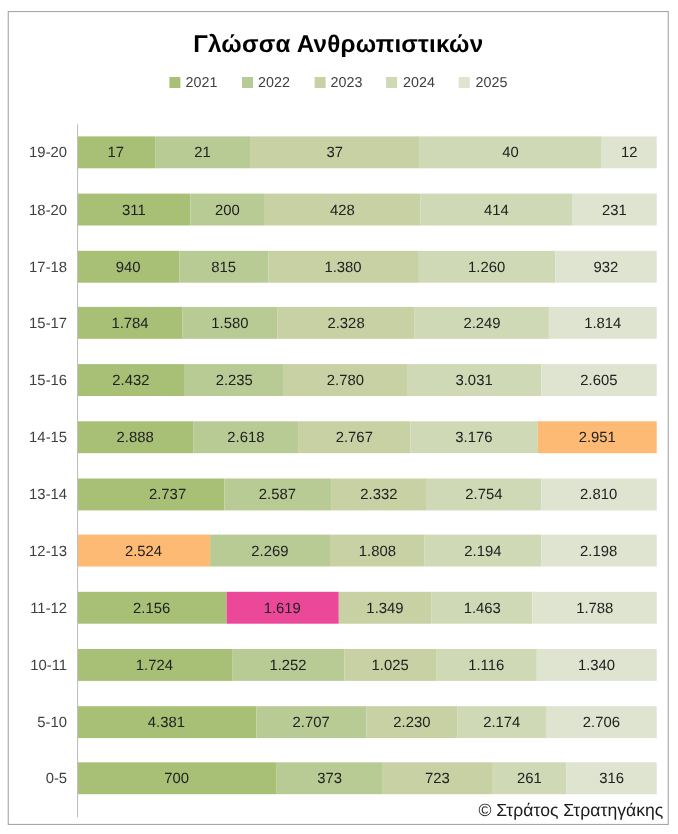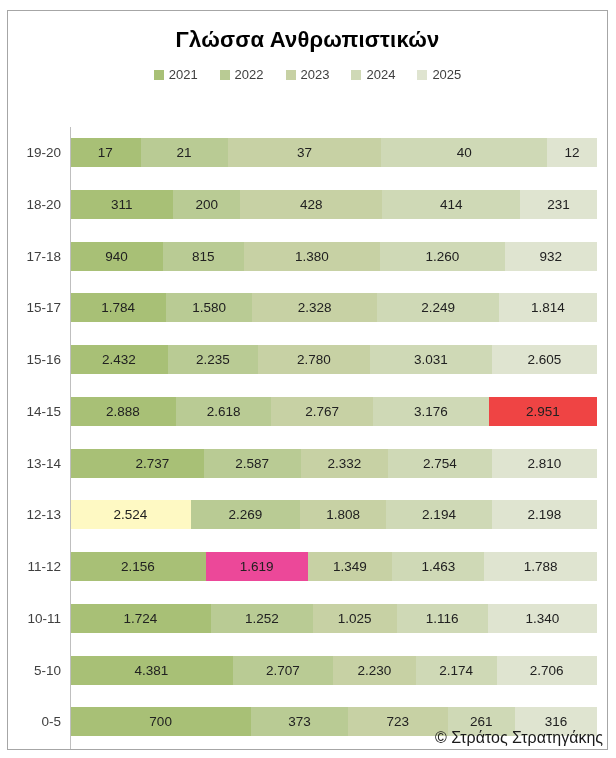--- a/index.html
+++ b/index.html
@@ -44,21 +44,21 @@
   }
   .legend-swatch {
     width: 10px;
     height: 10px;
     display: inline-block;
   }
   .plot {
     position: absolute;
     left: 0;
     right: 10px;
-    top: 127px;
+    top: 113px;
   }
   .axis-line {
     position: absolute;
     left: 62px;
     top: -11px;
     width: 1px;
     height: 630px;
     background: #bfbfbf;
   }
   .row {
@@ -179,37 +179,37 @@
             <div class="seg" style="width: 19.9113%; background: rgb(223, 228, 208);">2.605</div>
           </div>
         </div>
         <div class="row">
           <div class="cat-label">14-15</div>
           <div class="track">
             <div class="seg" style="width: 20.0556%; background: rgb(168, 192, 118);">2.888</div>
             <div class="seg" style="width: 18.1806%; background: rgb(185, 203, 148);">2.618</div>
             <div class="seg" style="width: 19.2153%; background: rgb(199, 209, 164); text-align: right;">2.767</div>
             <div class="seg" style="width: 22.0556%; background: rgb(207, 217, 182);">3.176</div>
-            <div class="seg" style="width: 20.4931%; background: #ef4444;">2.951</div>
+            <div class="seg" style="width: 20.4931%; background: #fdba74;">2.951</div>
           </div>
         </div>
         <div class="row">
           <div class="cat-label">13-14</div>
           <div class="track">
             <div class="seg" style="width: 20.7035%; background: rgb(168, 192, 118); padding-left: 31px;">2.737</div>
             <div class="seg" style="width: 19.5688%; background: rgb(185, 203, 148);">2.587</div>
             <div class="seg" style="width: 17.6399%; background: rgb(199, 209, 164);">2.332</div>
             <div class="seg" style="width: 20.8321%; background: rgb(207, 217, 182);">2.754</div>
             <div class="seg" style="width: 21.2557%; background: rgb(223, 228, 208);">2.810</div>
           </div>
         </div>
         <div class="row">
           <div class="cat-label">12-13</div>
           <div class="track">
-            <div class="seg" style="width: 22.9601%; background: #fef9c3;">2.524</div>
+            <div class="seg" style="width: 22.9601%; background: #fdba74;">2.524</div>
             <div class="seg" style="width: 20.6404%; background: rgb(185, 203, 148);">2.269</div>
             <div class="seg" style="width: 16.4468%; background: rgb(199, 209, 164);">1.808</div>
             <div class="seg" style="width: 19.9582%; background: rgb(207, 217, 182);">2.194</div>
             <div class="seg" style="width: 19.9945%; background: rgb(223, 228, 208);">2.198</div>
           </div>
         </div>
         <div class="row">
           <div class="cat-label">11-12</div>
           <div class="track">
             <div class="seg" style="width: 25.7433%; background: rgb(168, 192, 118);">2.156</div>

